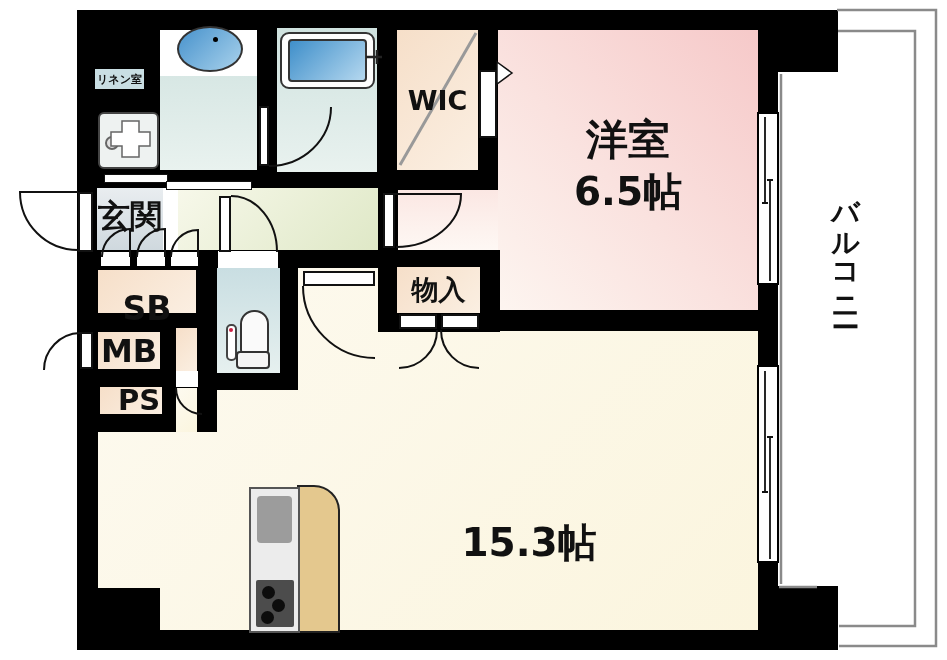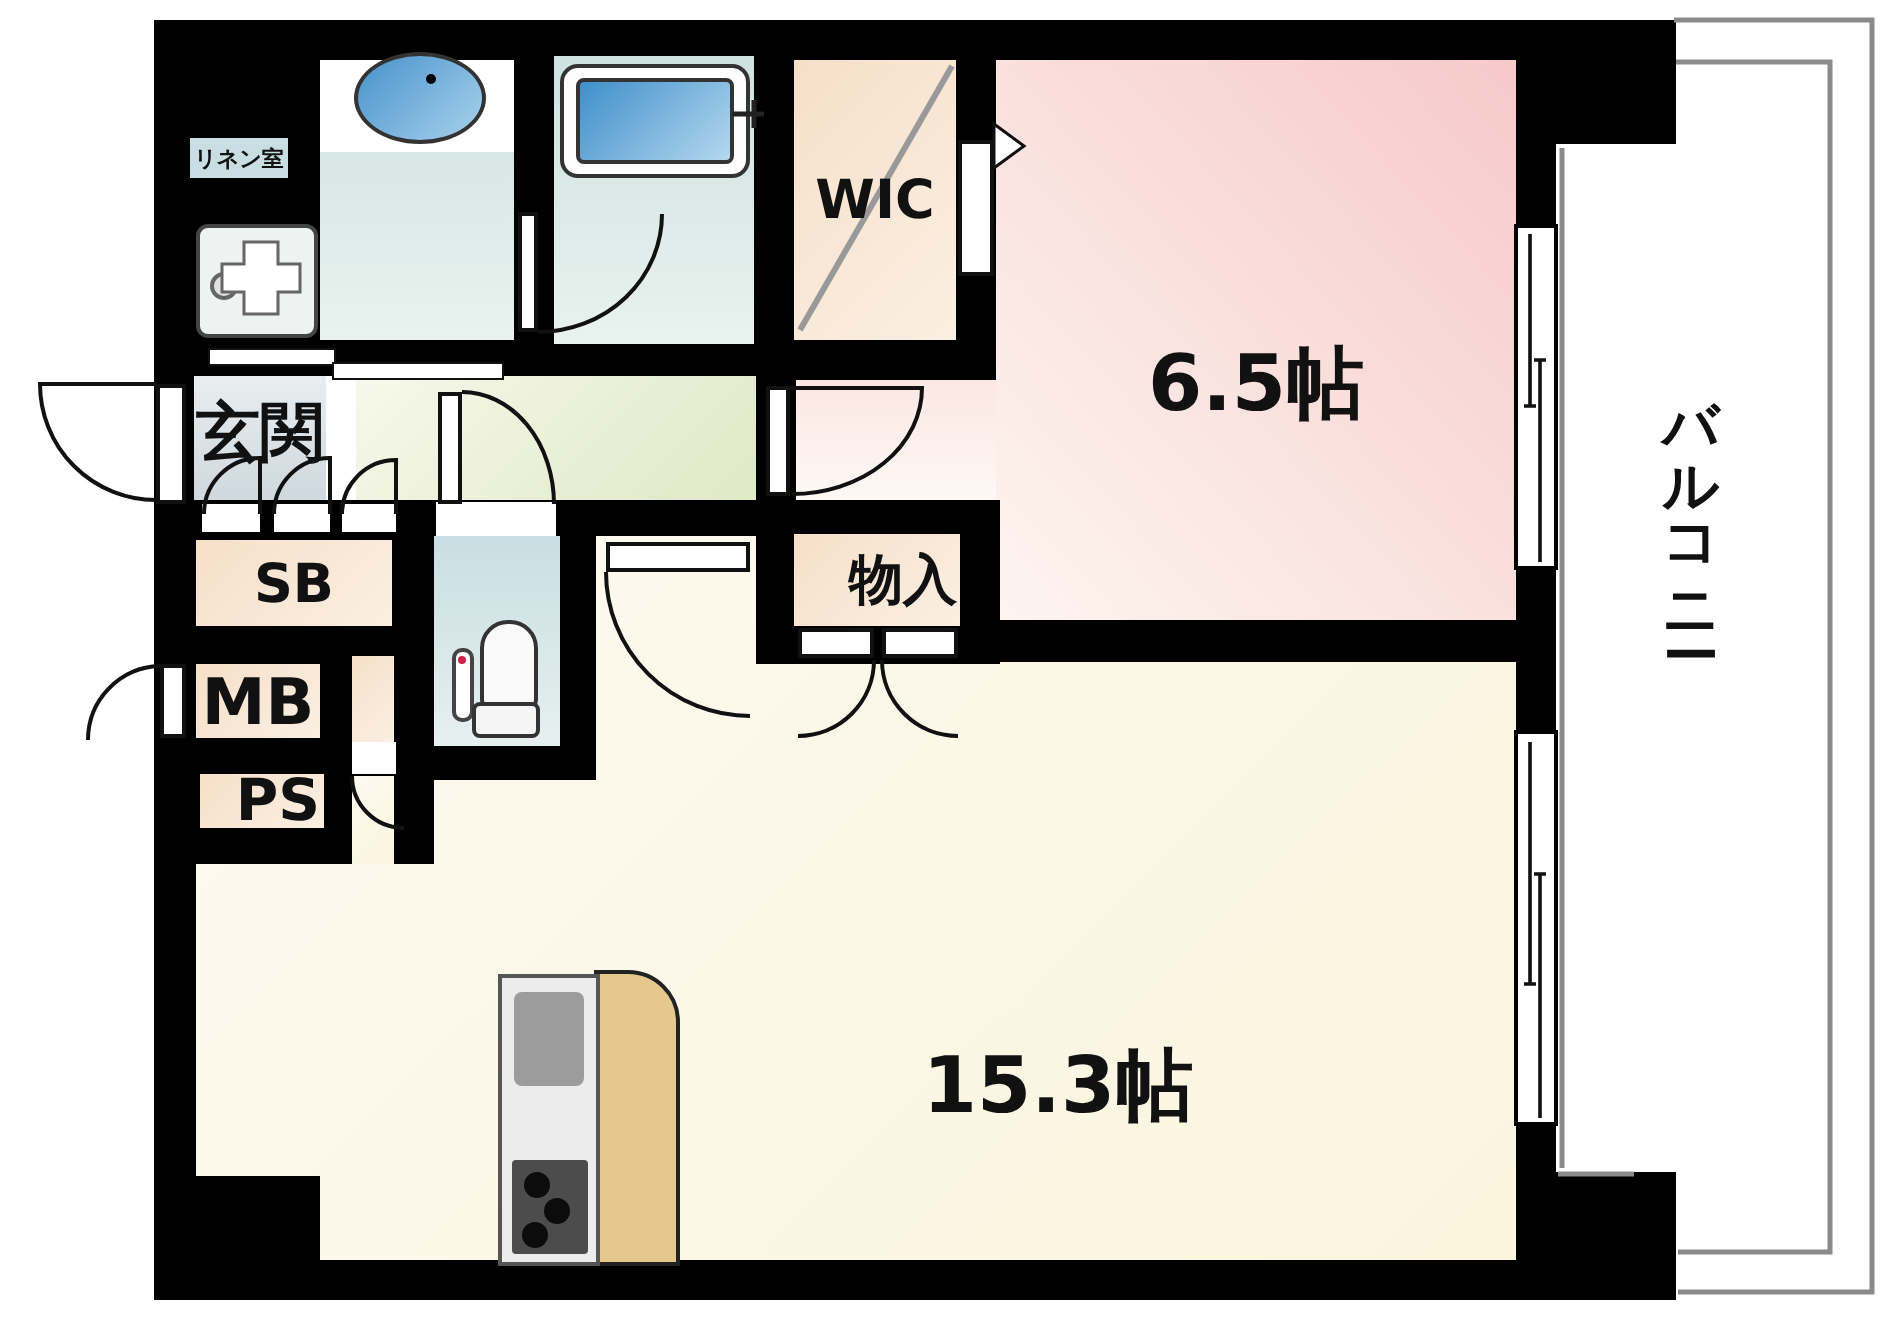--- a/index.html
+++ b/index.html
@@ -133,33 +133,34 @@
       <path d="M765,371 V492 M770,437 V559 M762,492 H768 M767,437 H773"></path>
     </g>
 
     <path d="M497,62 L512,73 L497,84 Z" fill="#fff" stroke="#111" stroke-width="1.5"></path>
 
     <path d="M366,57 H382 M377,50 V64" stroke="#222" stroke-width="2.5" fill="none"></path>
 
     <path d="M122,121 h17 v11 h11 v14 h-11 v11 h-17 v-11 h-11 v-14 h11 Z" fill="#ffffff" stroke="#666" stroke-width="1.5"></path>
   </svg>
 
+  <div class="label" style="left:498px;top:116px;width:260px;height:48px;font-size:42px;">洋室</div>
   <div class="label" style="left:498px;top:170px;width:260px;height:44px;font-size:39px;">6.5帖</div>
 
   <div class="label" style="left:398px;top:478px;width:262px;height:42px;font-size:39px;margin-top:44px;">15.3帖</div>
 
   <div class="label" style="left:828px;top:150px;width:34px;height:195px;font-size:28px;writing-mode:vertical-rl;letter-spacing:1px;">バルコニー</div>
 
   <div class="label" style="left:97px;top:199px;width:66px;height:36px;font-size:32px;">玄関</div>
 
   <div class="label" style="left:397px;top:85px;width:81px;height:30px;font-size:27px;">WIC</div>
 
-  <div class="label" style="left:397px;top:274px;width:83px;height:32px;font-size:27px;padding-left:13px;">物入</div>
+  <div class="label" style="left:397px;top:274px;width:83px;height:32px;font-size:27px;">物入</div>
 
-  <div class="label" style="left:98px;top:266px;width:98px;height:53px;font-size:27px;">SB</div>
+  <div class="label" style="left:98px;top:282px;width:98px;height:53px;font-size:33px;">SB</div>
 
   <div class="label" style="left:98px;top:333px;width:62px;height:35px;font-size:32px;">MB</div>
 
   <div class="label" style="left:100px;top:386px;width:78px;height:28px;font-size:29px;">PS</div>
 
   <div class="label" style="left:95px;top:69px;width:49px;height:20px;font-size:11px;">リネン室</div>
 
 </div>
 
 </body></html>

